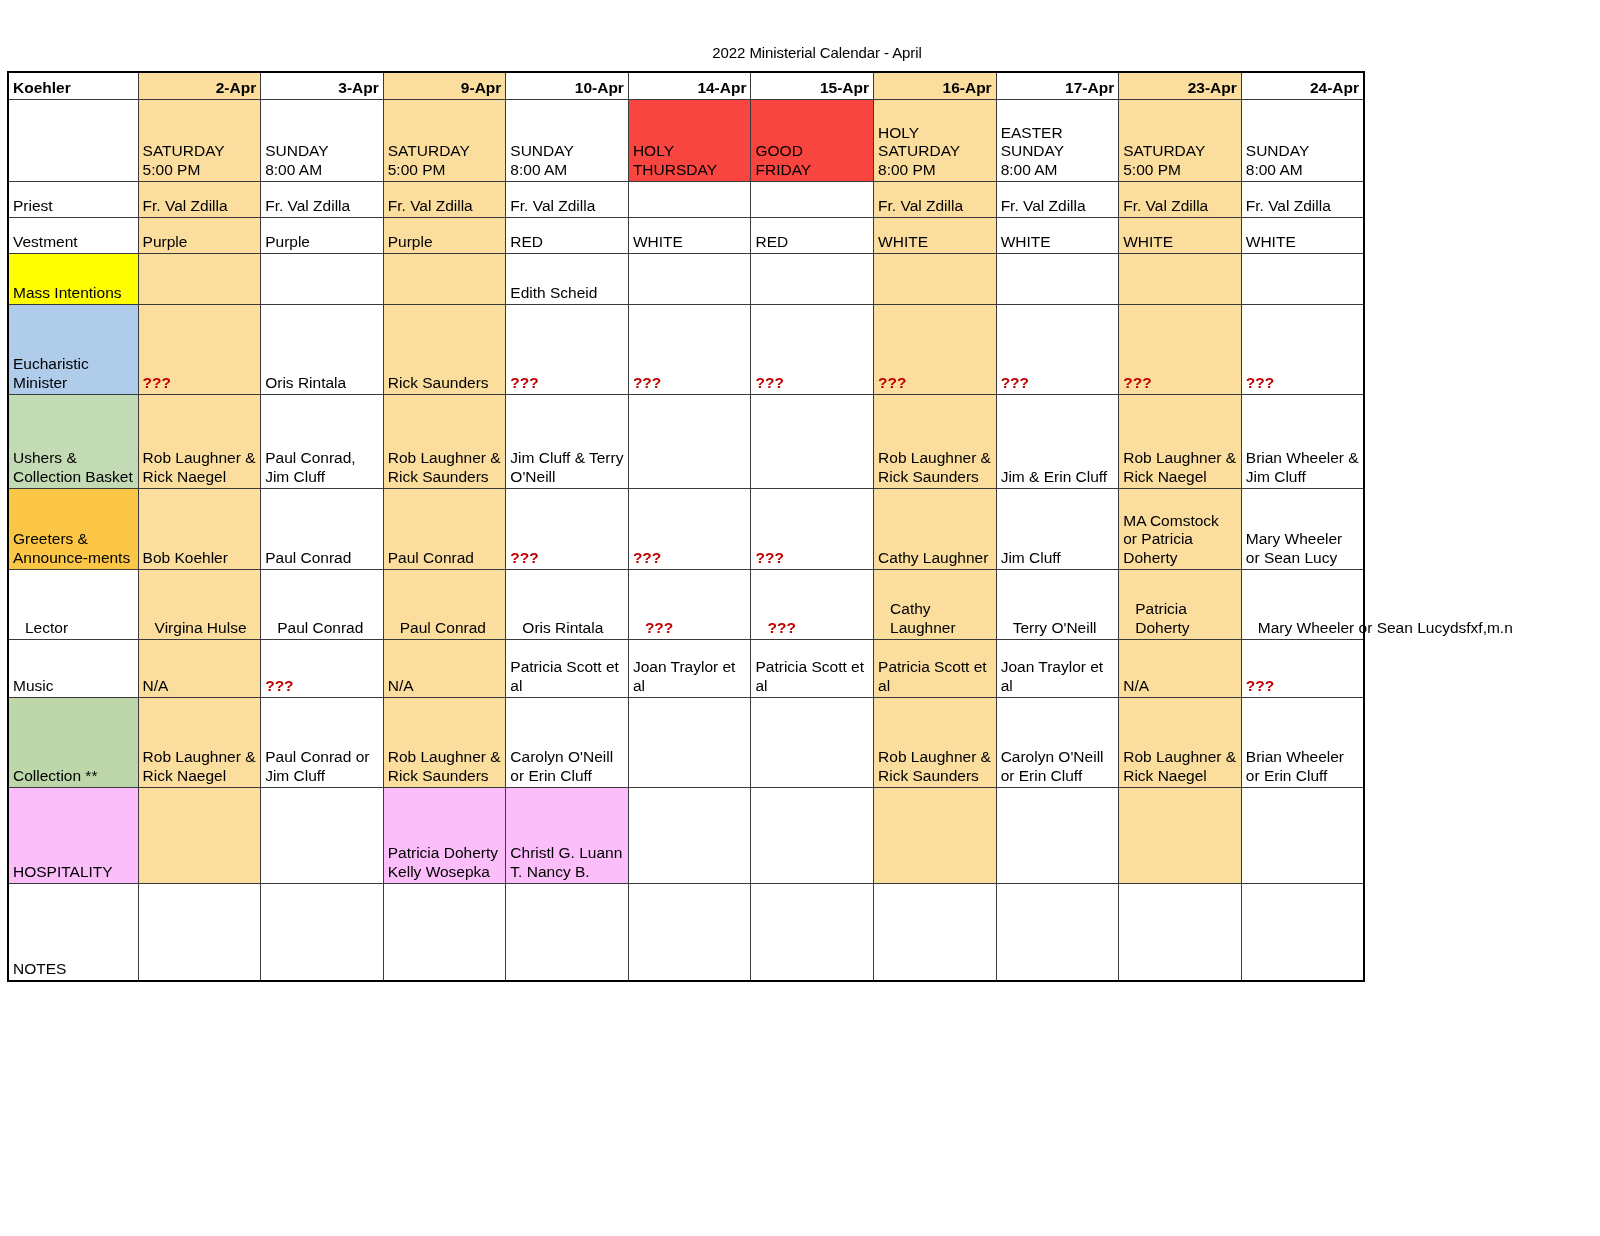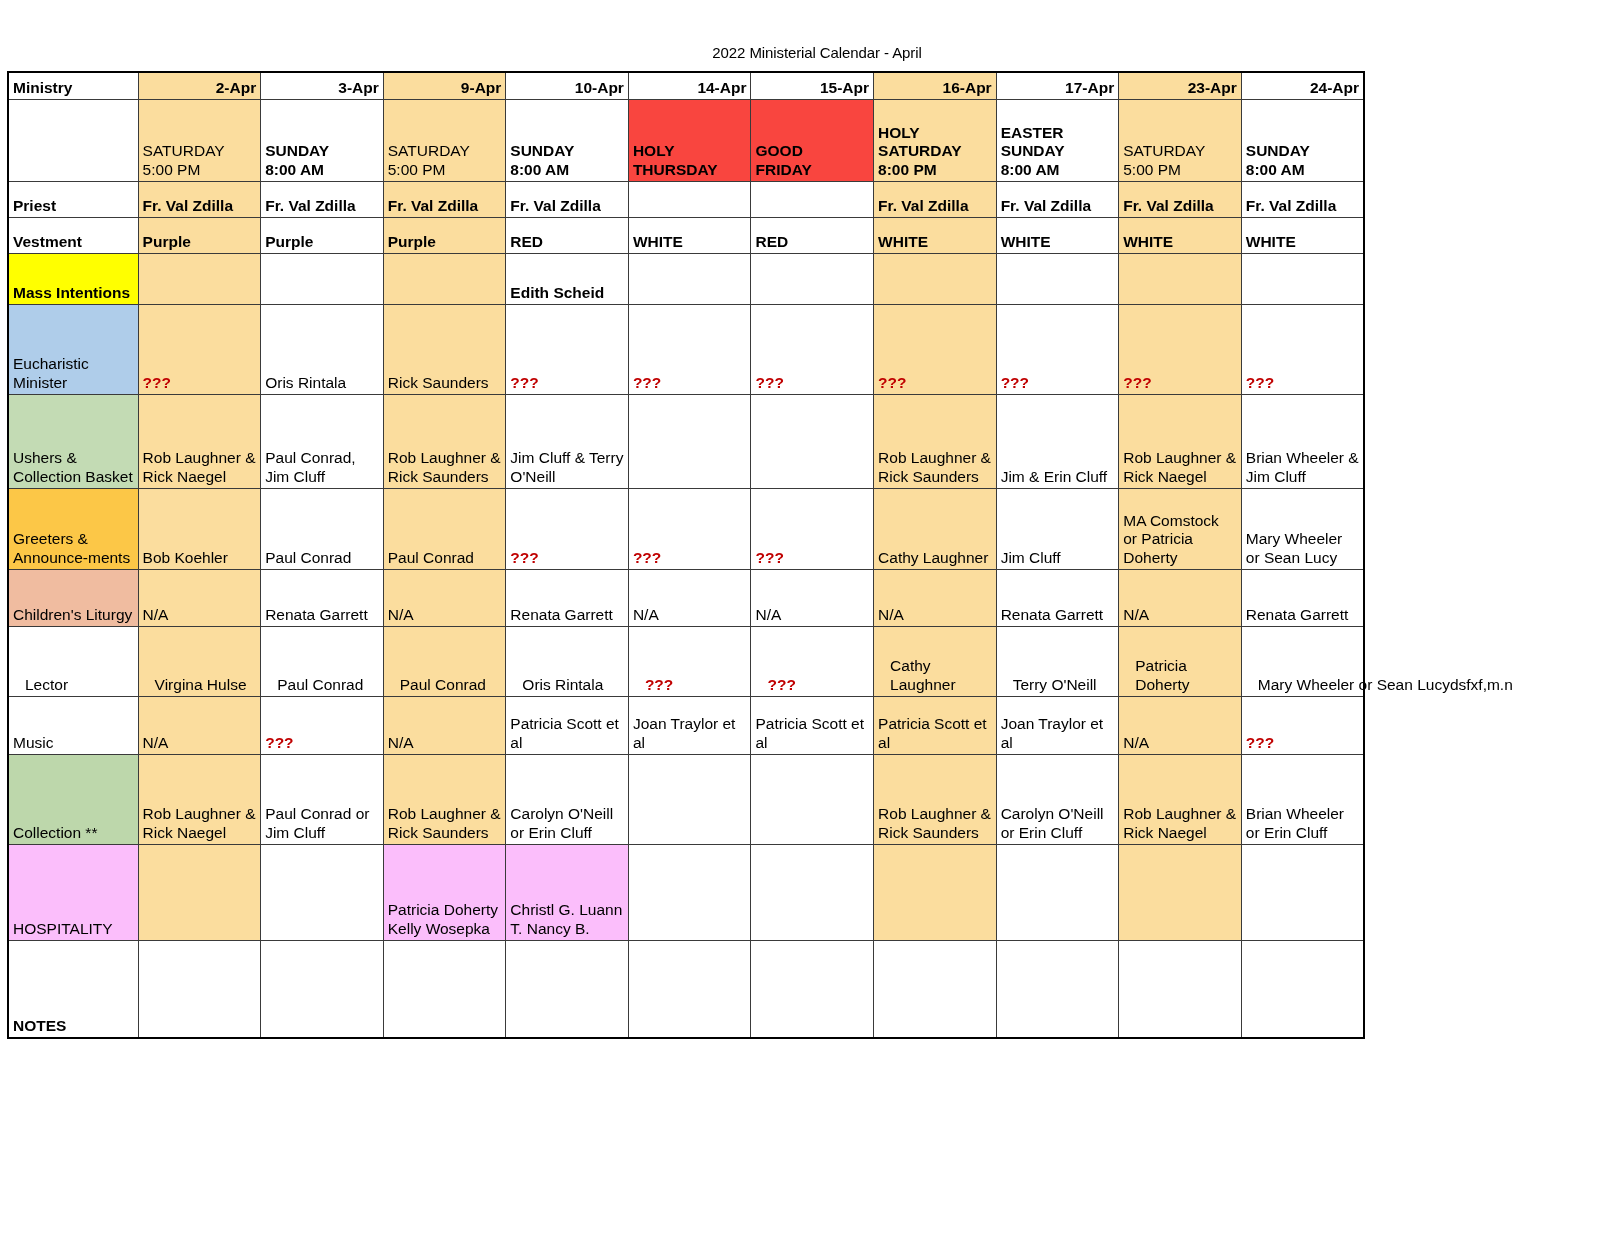--- a/index.html
+++ b/index.html
@@ -71,21 +71,21 @@
   .red   { background: #F9453F; }
   .yellow{ background: #FFFF00; }
   .salmon{ background: #EDA882; }
   .blue  { background: #AFCDEA; }
   .green { background: #C3DBB4; }
   .gold  { background: #FCC747; }
   .peach { background: #F0BCA0; }
   .green2{ background: #BDD7AB; }
   .pink  { background: #FBBEFB; }
 
-  .b     { font-weight: bold; }
+  .b     { font-weight: normal; }
   .qq    { color: #C00000; font-weight: bold; }
 
   
   tr.hdr td {
     font-weight: bold;
     font-size: 15.5px;
     text-align: right;
     height: 24px;
     padding-bottom: 2px;
     border-bottom: 1px solid #3a3a3a;
@@ -160,21 +160,21 @@
           <col class="c-day">
       <col class="c-day">
           <col class="c-day">
           <col class="c-day">
           <col class="c-day">
           <col class="c-day">
     </colgroup>
 
     <tbody>
           <tr class="hdr">
-      <td class="lbl">Ministry</td>
+      <td class="lbl">Koehler</td>
       <td class="sat">2-Apr</td>
       <td>3-Apr</td>
       <td class="sat">9-Apr</td>
       <td>10-Apr</td>
       <td>14-Apr</td>
       <td>15-Apr</td>
       <td class="sat">16-Apr</td>
       <td>17-Apr</td>
       <td class="sat">23-Apr</td>
       <td>24-Apr</td>
@@ -303,33 +303,20 @@
       <td class="sat nobb">Paul Conrad</td>
       <td class="qq">???</td>
       <td class="qq">???</td>
       <td class="qq">???</td>
       <td class="sat nobb">Cathy Laughner</td>
       <td>Jim Cluff</td>
       <td class="sat nobb">MA Comstock or Patricia Doherty</td>
       <td>Mary Wheeler or Sean Lucy</td>
     </tr>
 
-    <tr class="r-child">
-      <td class="peach top">Children's Liturgy</td>
-      <td class="sat nobb">N/A</td>
-      <td>Renata Garrett</td>
-      <td class="sat nobb">N/A</td>
-      <td>Renata Garrett</td>
-      <td>N/A</td>
-      <td>N/A</td>
-      <td class="sat nobb">N/A</td>
-      <td>Renata Garrett</td>
-      <td class="sat nobb">N/A</td>
-      <td class="nowrap">Renata Garrett</td>
-    </tr>
 
     <tr class="r-lect">
       <td class="mid">Lector</td>
       <td class="sat nobb">Virgina Hulse</td>
       <td>Paul Conrad</td>
       <td class="sat nobb">Paul Conrad</td>
       <td>Oris Rintala</td>
       <td class="qq">???</td>
       <td class="qq">???</td>
       <td class="sat nobb">Cathy Laughner</td>

